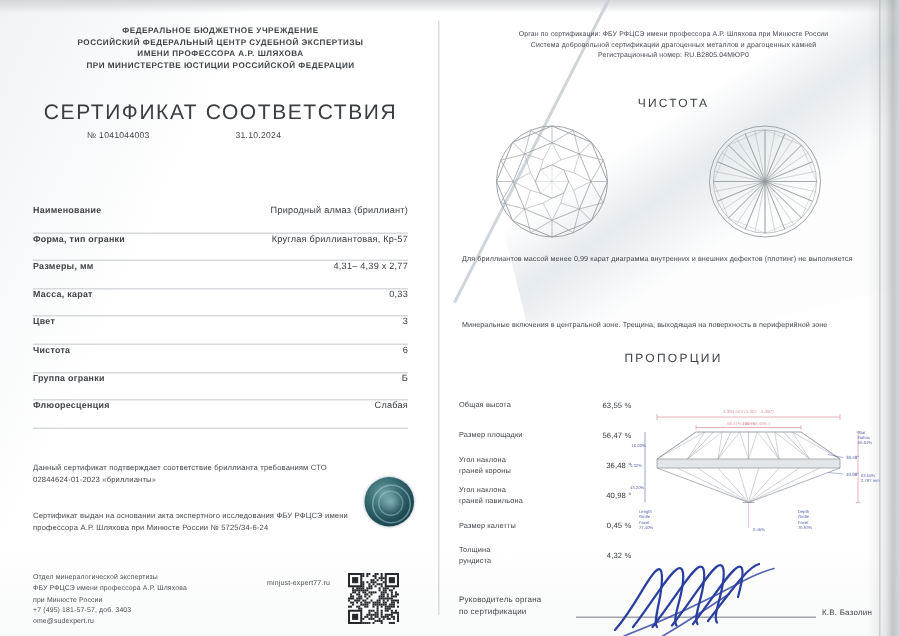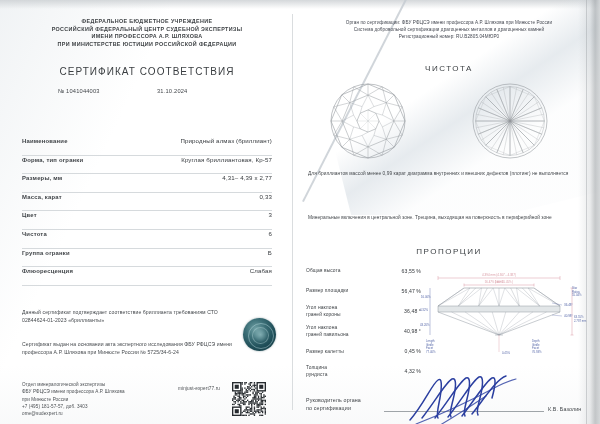--- a/index.html
+++ b/index.html
@@ -52,21 +52,21 @@
 
   
   .left{position:absolute;left:0;top:0;width:292px;height:424px;}
   .org-head{
     position:absolute;left:18px;top:18px;width:258px;
     text-align:center;font-size:5.4px;letter-spacing:.35px;line-height:7.6px;
     color:#3e4245;font-weight:bold;
   }
   .cert-title{
     position:absolute;left:18px;top:66px;width:258px;text-align:center;
-    font-size:10px;letter-spacing:1.05px;color:#3a3e41;
+    font-size:14px;letter-spacing:1.05px;color:#3a3e41;
   }
   .cert-no{
     position:absolute;left:58px;top:88px;font-size:5.7px;color:#42464a;letter-spacing:.2px;
   }
   .cert-date{
     position:absolute;left:157px;top:88px;font-size:5.7px;color:#42464a;letter-spacing:.2px;
   }
   .spec-table{position:absolute;left:22px;top:137px;width:250px;}
   .spec-row{
     display:flex;justify-content:space-between;align-items:baseline;
@@ -122,21 +122,21 @@
   .diagrams{position:absolute;left:18px;top:78px;width:280px;height:82px;}
   .note-small{
     position:absolute;left:16px;top:170px;width:282px;
     font-size:4.8px;line-height:8px;color:#44484c;text-align:justify;letter-spacing:.05px;
   }
   #comments-title{position:absolute;left:14px;top:198px;width:286px;}
   .comment-body{
     position:absolute;left:16px;top:214px;width:282px;
     font-size:4.8px;line-height:8.2px;color:#44484c;text-align:justify;letter-spacing:.05px;
   }
-  #prop-title{position:absolute;left:14px;top:247px;width:286px;}
+  #prop-title{position:absolute;left:14px;top:234px;width:286px;}
   .prop-table{position:absolute;left:14px;top:262px;width:115px;}
   .prop-row{display:flex;justify-content:space-between;align-items:center;min-height:17px;margin-bottom:3.2px;}
   .prop-label{font-size:4.9px;color:#3f4347;line-height:7.2px;width:66px;letter-spacing:.1px;}
   .prop-val{font-size:5.1px;color:#33373b;letter-spacing:.1px;white-space:nowrap;}
   .profile{position:absolute;left:128px;top:256px;width:175px;height:120px;}
   .sign-label{
     position:absolute;left:14px;top:396px;width:80px;
     font-size:5.3px;line-height:8.4px;color:#3f4347;letter-spacing:.15px;
   }
   .sign-line{

